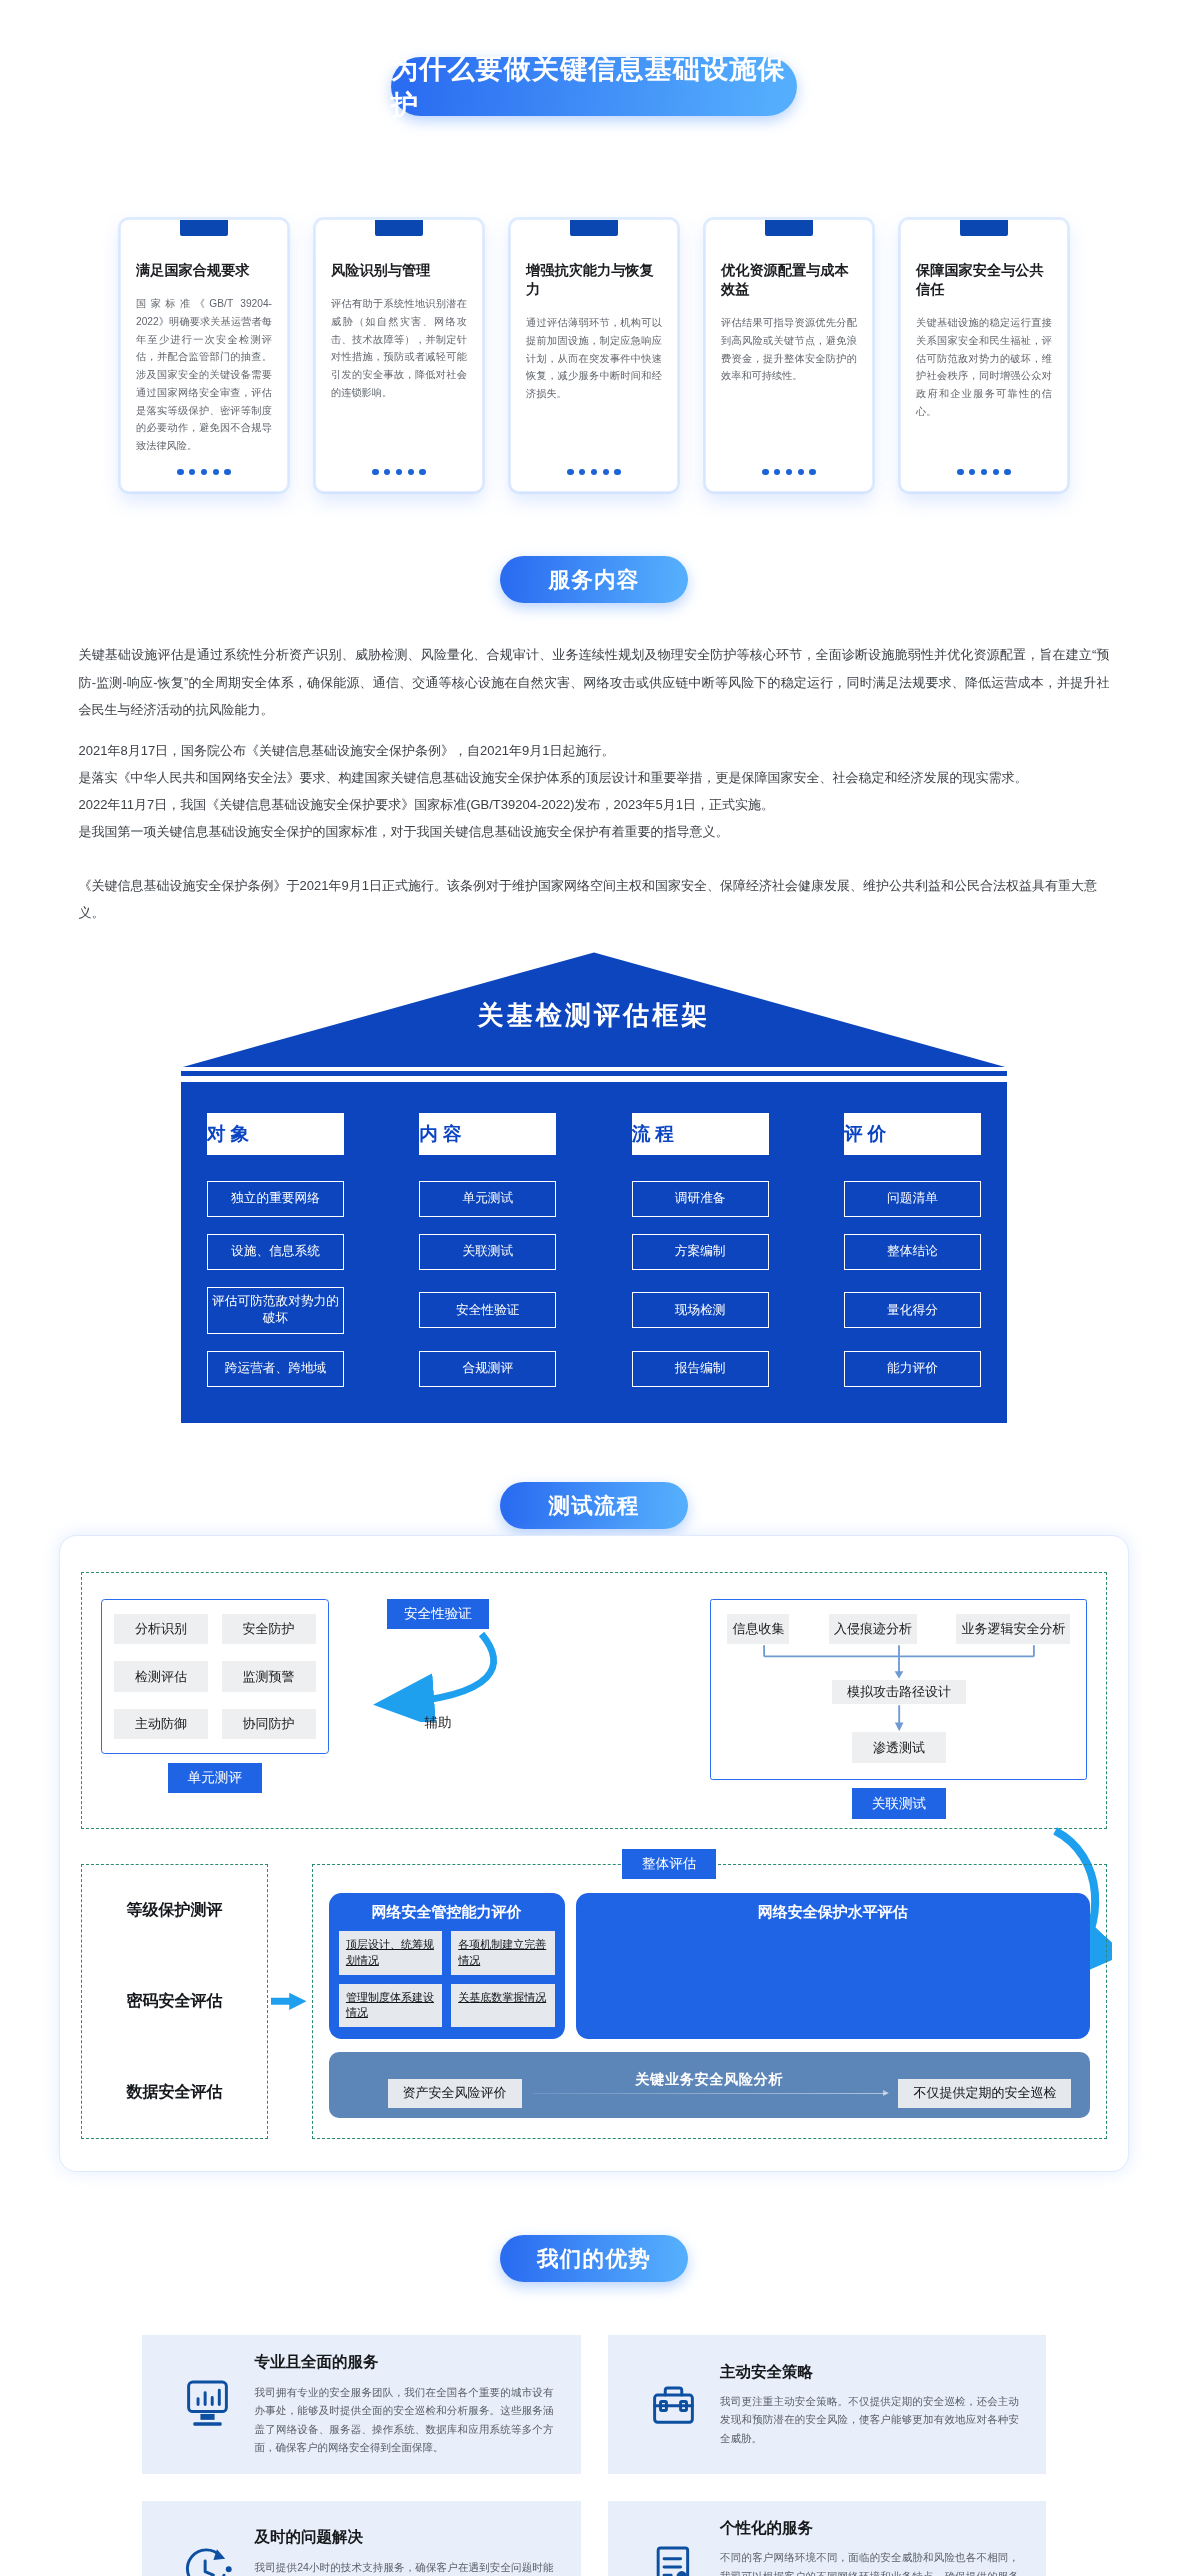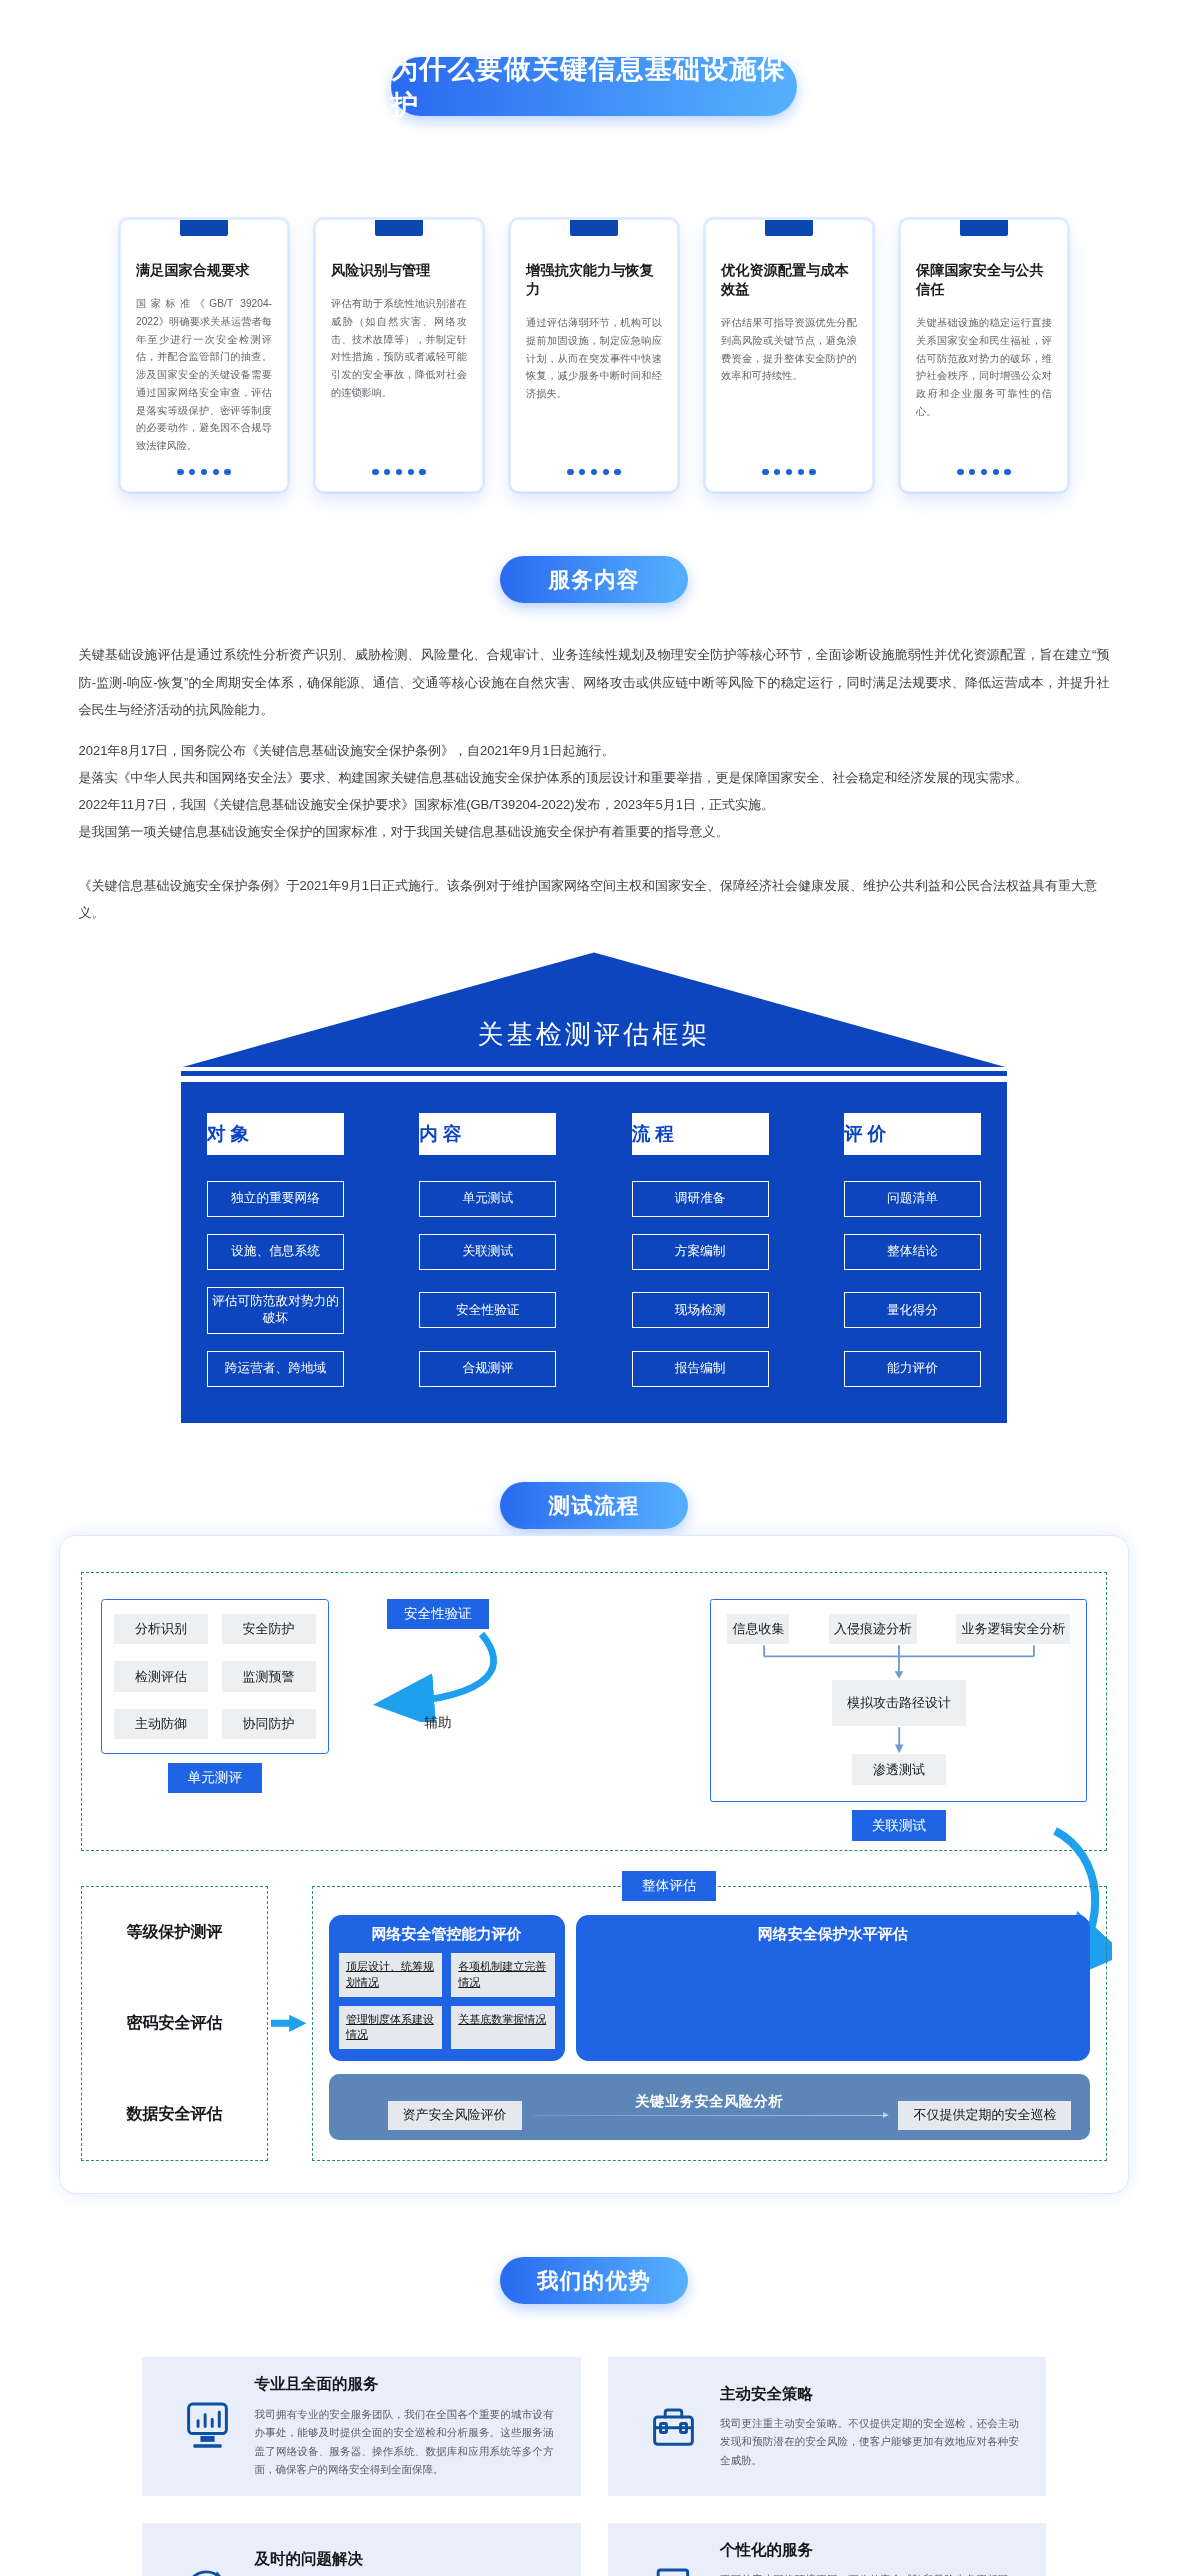--- a/index.html
+++ b/index.html
@@ -39,21 +39,21 @@
   .service-intro { width:1031px; margin:38px auto 0; font-size:13px; color:#3c4147; line-height:2.12; text-align:justify; }
   .service-paras { width:1031px; margin:13.6px auto 0; }
   .sp { font-size:13px; color:#3c4147; line-height:2.08; margin:0; }
   .sp.last { margin-top:27px; }
 
   
   .house { width:826px; margin:26px auto 0; }
   .roof { width:100%; height:115px; background:#0c45bd;
     clip-path:polygon(50% 0,100% 100%,0 100%);
     display:flex; align-items:flex-end; justify-content:center; }
-  .roof-title { color:#fff; font-size:26px; font-weight:normal; letter-spacing:3.1px; padding-bottom:15px; }
+  .roof-title { color:#fff; font-size:26px; font-weight:bold; letter-spacing:3.1px; padding-bottom:34px; }
   .roof-line { width:100%; height:5px; background:#0c45bd; margin-top:3.1px; }
   .house-body { margin-top:6.2px; background:#0c45bd; padding:31px 26px 36px;
     display:grid; grid-template-columns:repeat(4,137px); justify-content:space-between;
     row-gap:17.3px; align-items:center; }
   .h-head { background:#fff; color:#0b45c4; font-size:18.6px; font-weight:bold; text-align:left;
     padding:8px 0; letter-spacing:5px; margin-bottom:8.7px; }
   .h-item { border:1.2px solid #fff; color:#fff; font-size:12.7px; text-align:center;
     padding:5px 3.7px; line-height:1.35; min-height:36px;
     display:flex; align-items:center; justify-content:center; }
 
@@ -264,21 +264,21 @@
         </div>
         <svg width="344" height="36" viewBox="0 0 556 58">
           <defs>
             <marker id="ah2" markerWidth="9" markerHeight="9" refX="4" refY="6" orient="0">
               <path d="M0,0 L8,0 L4,8 Z" fill="#6f9ad2"></path>
             </marker>
           </defs>
           <path d="M60,2 V20 M278,2 V20 M496,2 V20 M60,20 H496 M278,20 V46" stroke="#6f9ad2" stroke-width="3" fill="none"></path>
           <path d="M271,44 L285,44 L278,56 Z" fill="#6f9ad2"></path>
         </svg>
-        <div class="chip" style="padding:14px 15px;">模拟攻击路径设计</div>
+        <div class="chip" style="padding:3px 15px;">模拟攻击路径设计</div>
         <svg width="12.4" height="28.4" viewBox="0 0 20 46">
           <path d="M10,2 V32" stroke="#6f9ad2" stroke-width="3"></path>
           <path d="M3,30 L17,30 L10,44 Z" fill="#6f9ad2"></path>
         </svg>
         <div class="chip" style="padding:6.2px 21px;">渗透测试</div>
       </div>
       <div class="tag">关联测试</div>
     </div>
   </div>
 

